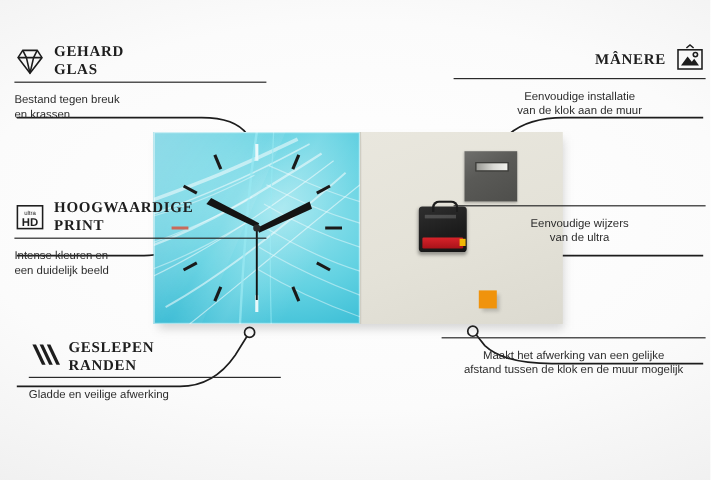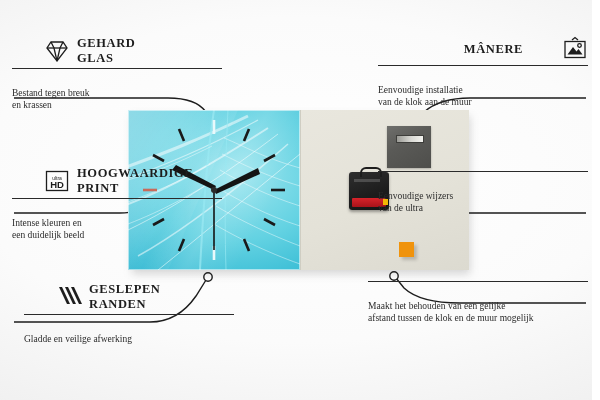--- a/index.html
+++ b/index.html
@@ -33,27 +33,27 @@
     font-size:12.5px;
     letter-spacing:.6px;
     line-height:14.5px;
     color:#1d1d1d;
     text-transform:uppercase;
   }
   .feature.left .ttl{text-align:left;}
   .feature.right .ttl{text-align:left;}
   .rule{height:1px;background:#2a2a2a;margin-top:3px;width:100%;}
   .sub{
-    font-family:Liberation Serif, serif;
-    font-size:9.5px;line-height:11.5px;color:#2b2b2b;margin-top:19px;
+    font-family:Liberation Sans, sans-serif;
+    font-size:9.5px;line-height:11.5px;color:#2b2b2b;margin-top:9px;
   }
   .feature.left .sub{text-align:left;}
-  .feature.right .sub{text-align:left;}
-
-  .ico{width:26px;height:26px;flex:0 0 26px;display:block;margin-left:32px;}
+  .feature.right .sub{text-align:center;}
+
+  .ico{width:26px;height:26px;flex:0 0 26px;display:block;}
   .ico svg{display:block;width:26px;height:26px;}
 
   
   #f-glass{left:12px;top:36px;}
   #f-print{left:12px;top:166px;}
   #f-edges{left:24px;top:282px;}
   #f-handles{left:378px;top:36px;}
   #f-mech{left:378px;top:168px;}
   #f-spacer{left:368px;top:278px;width:220px;}
 
@@ -325,17 +325,17 @@
     <div class="rule"></div>
     <div class="sub">
       <span>Eenvoudige wijzers</span><br>
       <span>van de ultra</span>
     </div>
   </div>
 
   <div class="feature right" id="f-spacer">
     <div class="rule"></div>
     <div class="sub">
-      <span>Maakt het behouden van een gelijke</span><br>
+      <span>Maakt het afwerking van een gelijke</span><br>
       <span>afstand tussen de klok en de muur mogelijk</span>
     </div>
   </div>
 </div>
 
 </body></html>

